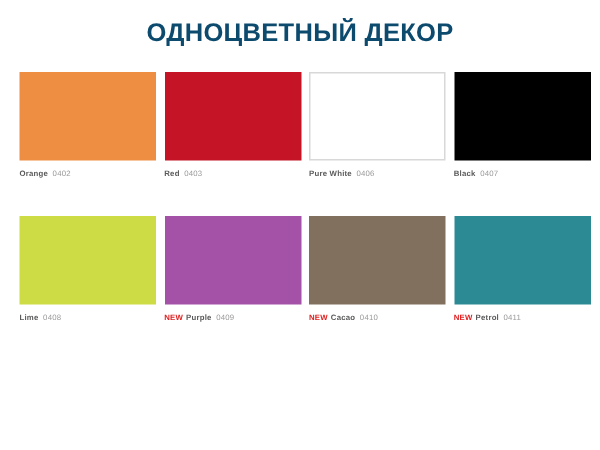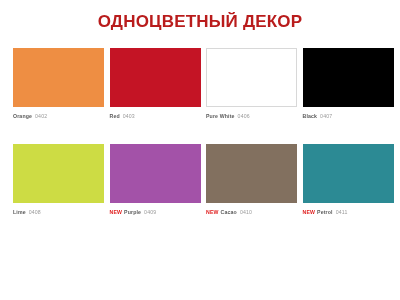--- a/index.html
+++ b/index.html
@@ -23,21 +23,21 @@
   .page-title {
     position: absolute;
     top: 12px;
     left: 0;
     width: 400px;
     text-align: center;
     font-family: "Liberation Sans", sans-serif;
     font-size: 17px;
     font-weight: bold;
     letter-spacing: 0.2px;
-    color: #b91c1c;
+    color: #0c4a6e;
     line-height: 20px;
   }
   .grid {
     position: absolute;
     left: 13px;
     top: 48px;
     width: 374px;
   }
   .swatch-row {
     display: flex;

